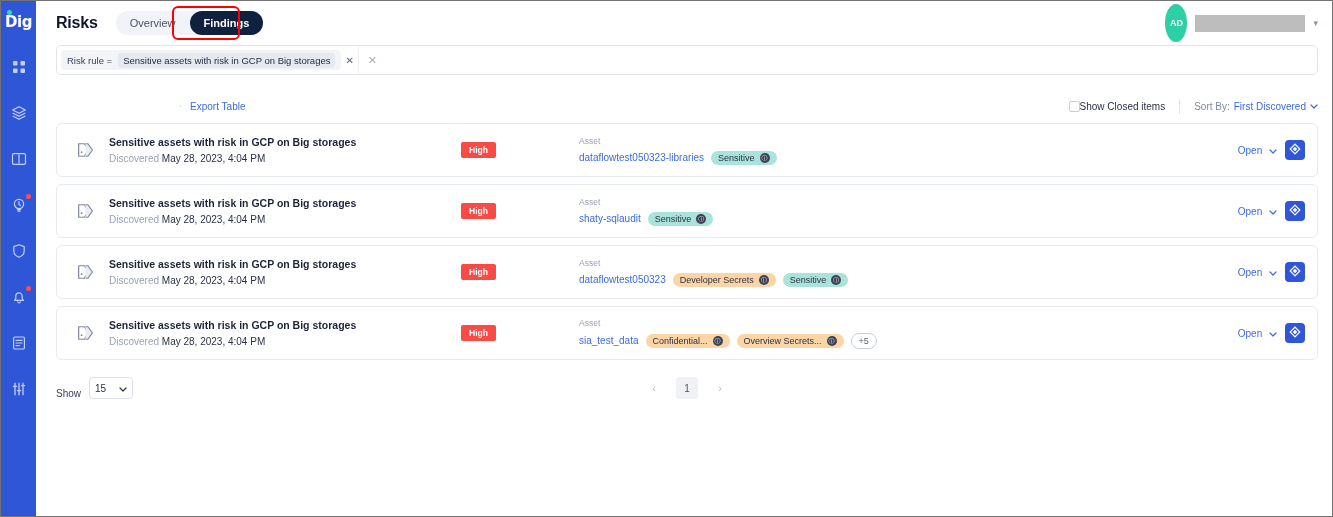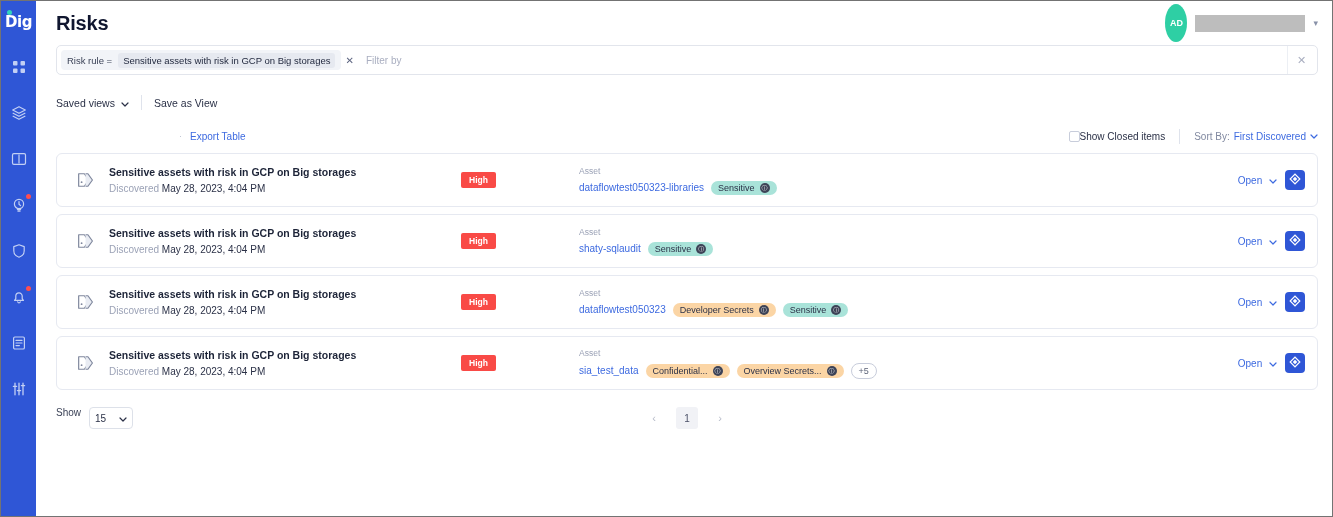--- a/index.html
+++ b/index.html
@@ -83,21 +83,21 @@
 
   
   .header {
     height: 44px;
     display: flex;
     align-items: center;
     padding: 0 14px 0 20px;
     flex: 0 0 44px;
   }
   .page-title {
-    font-size: 20px;
+    font-size: 16px;
     font-weight: bold;
     color: #10162f;
     letter-spacing: -0.2px;
   }
   .tabs {
     margin-left: 18px;
     display: flex;
     align-items: center;
     background: #f1f3f8;
     border-radius: 14px;
@@ -458,21 +458,21 @@
     width: 22px; height: 22px;
     background: #f1f2f6;
     border-radius: 3px;
     display: flex; align-items: center; justify-content: center;
     font-size: 10px;
     color: #4b5168;
     cursor: pointer;
   }
   .footer-inner {
     display: flex;
-    align-items: flex-start;
+    align-items: flex-end;
     position: relative;
     width: 100%;
   }
 </style>
 </head>
 <body>
 
 <div id="app">
 
   <div class="sidebar">
@@ -561,54 +561,46 @@
       </div>
 
     </div>
   </div>
 
   <div class="main">
 
     <div class="header">
       <div class="page-title">Risks</div>
 
+      <div class="tabs">
+        <div class="tab">Overview</div>
+        <div class="tab active">Findings</div>
+        <div class="annotation-box"></div>
+      </div>
 
       <div class="header-spacer"></div>
 
       <div class="user-area">
         <div class="avatar">AD</div>
         <div class="user-redact"></div>
         <span class="caret">▾</span>
       </div>
     </div>
 
     <div class="filter-wrap">
       <div class="filter-bar">
         <div class="chip">
           <span class="chip-key">Risk rule =</span>
           <span class="chip-val">Sensitive assets with risk in GCP on Big storages</span>
         </div>
         <span class="chip-x">✕</span>
-        <input class="filter-input" type="text" placeholder="Filter by" style="">
         <span class="filter-clear">✕</span>
       </div>
     </div>
 
-    <div class="views-row">
-      <div class="views-btn">
-        <span>Saved views</span>
-        <span>
-          <svg width="8" height="5" viewBox="0 0 8 5" fill="none" stroke="#2b3147" stroke-width="1.2" stroke-linecap="round" stroke-linejoin="round">
-              <path d="M1 1l3 3 3-3"></path>
-            </svg>
-        </span>
-      </div>
-      <div class="views-sep"></div>
-      <div class="save-view">Save as View</div>
-    </div>
 
     <div class="results-row">
       <span class="results-text">Showing 4 out of 4 results</span>
       <span class="results-dot">·</span>
       <span class="export-link">Export Table</span>
       <span class="results-spacer"></span>
       <span class="checkbox-wrap">
         <span class="checkbox"></span>
         <span class="checkbox-label">Show Closed items</span>
       </span>

